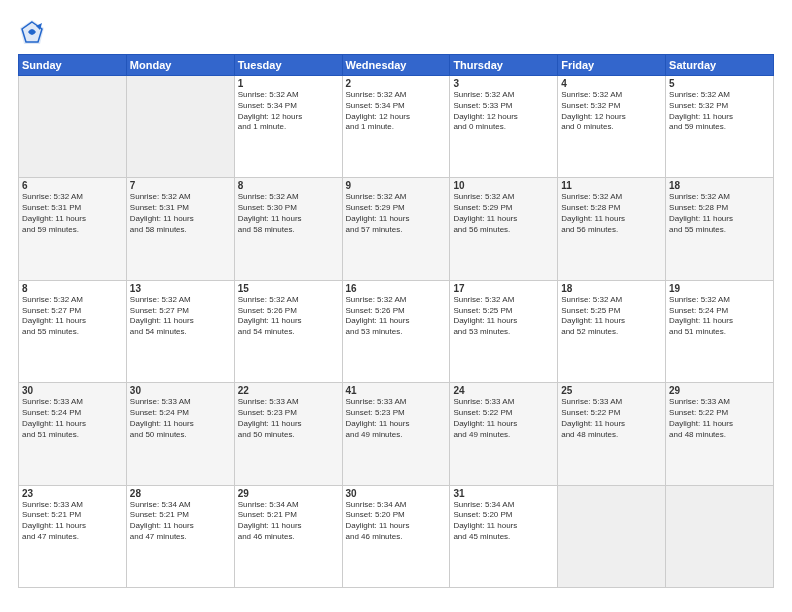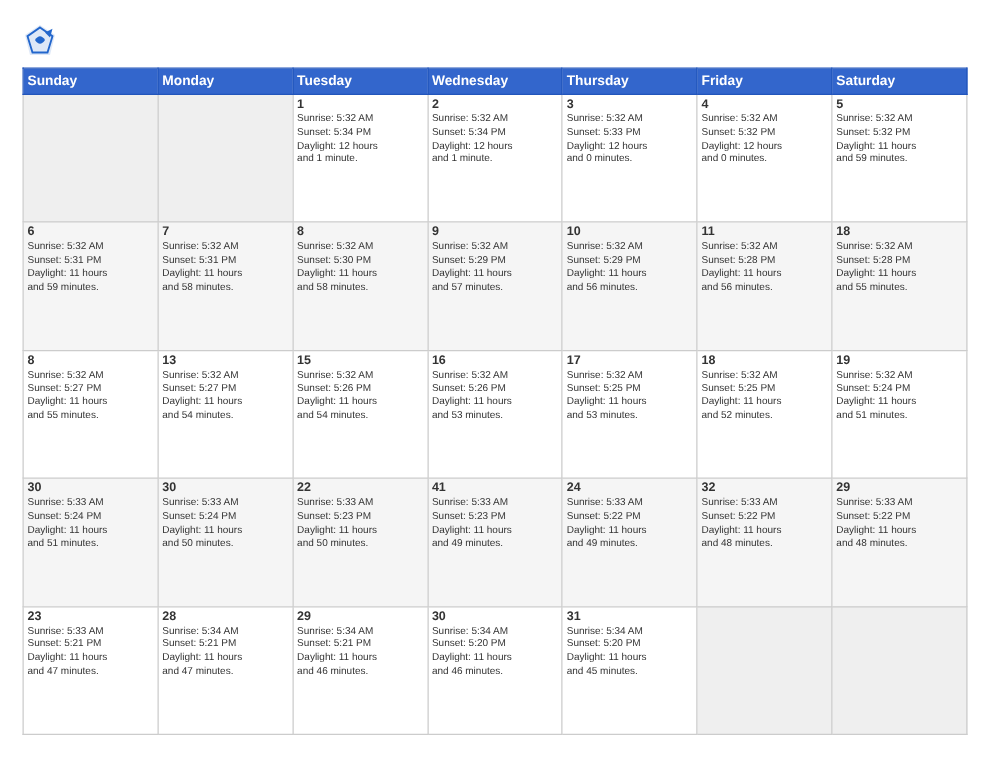--- a/index.html
+++ b/index.html
@@ -238,21 +238,21 @@
           </td>
           <td>
             <div class="day-num">41</div>
             <div class="cell-text">Sunrise: 5:33 AM<br>Sunset: 5:23 PM<br>Daylight: 11 hours<br>and 49 minutes.</div>
           </td>
           <td>
             <div class="day-num">24</div>
             <div class="cell-text">Sunrise: 5:33 AM<br>Sunset: 5:22 PM<br>Daylight: 11 hours<br>and 49 minutes.</div>
           </td>
           <td>
-            <div class="day-num">32</div>
+            <div class="day-num">25</div>
             <div class="cell-text">Sunrise: 5:33 AM<br>Sunset: 5:22 PM<br>Daylight: 11 hours<br>and 48 minutes.</div>
           </td>
           <td>
             <div class="day-num">29</div>
             <div class="cell-text">Sunrise: 5:33 AM<br>Sunset: 5:22 PM<br>Daylight: 11 hours<br>and 48 minutes.</div>
           </td>
         </tr>
         <tr>
           <td>
             <div class="day-num">23</div>

